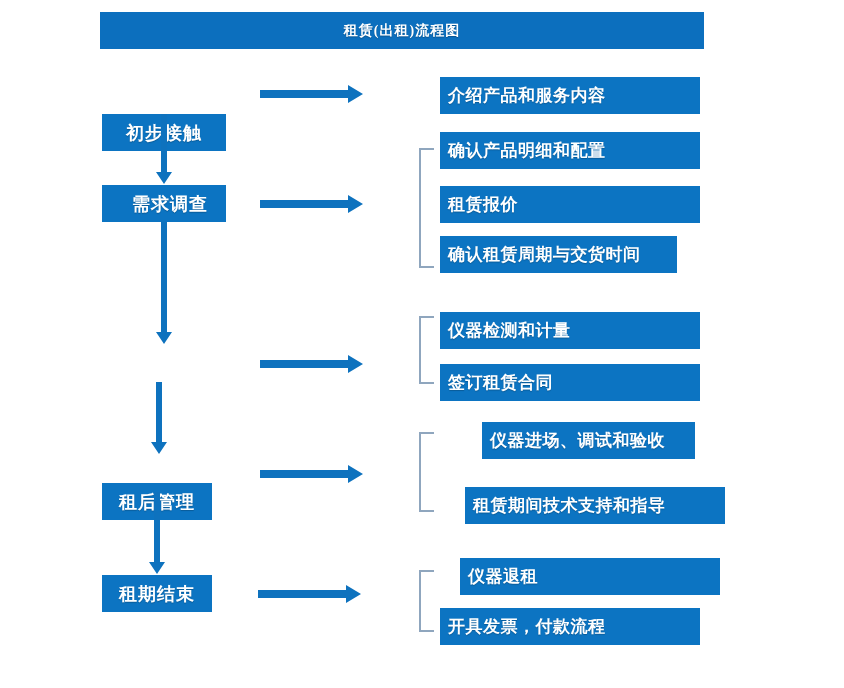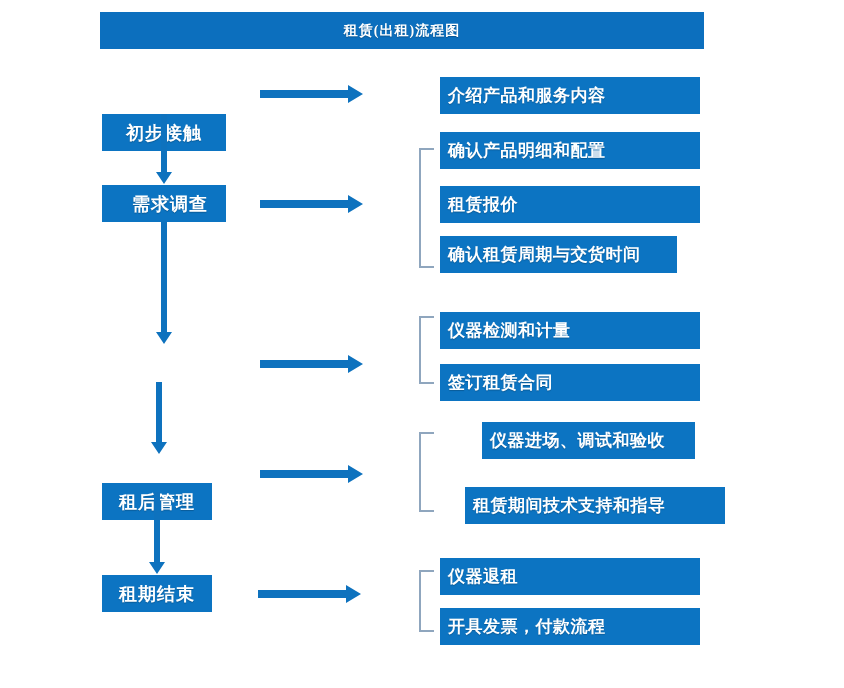--- a/index.html
+++ b/index.html
@@ -171,16 +171,16 @@
   <div class="box detail" style="left:440px; top:186px; width:260px; height:37px;">租赁报价</div>
   <div class="box detail" style="left:440px; top:132px; width:260px; height:37px;">确认产品明细和配置</div>
   <div class="box detail" style="left:440px; top:236px; width:237px; height:37px;text-align:center;">确认租赁周期与交货时间</div>
 
   <div class="box detail" style="left:440px; top:312px; width:260px; height:37px;">仪器检测和计量</div>
   <div class="box detail" style="left:440px; top:364px; width:260px; height:37px;">签订租赁合同</div>
 
   <div class="box detail" style="left:464px; top:422px; width:213px; height:37px;margin-left:18px;">仪器进场、调试和验收</div>
   <div class="box detail" style="left:440px; top:487px; width:260px; height:37px;margin-left:25px;">租赁期间技术支持和指导</div>
 
-  <div class="box detail" style="left:440px; top:558px; width:260px; height:37px;">仪器退租</div>
+  <div class="box detail" style="left:460px; top:558px; width:260px; height:37px;">仪器退租</div>
   <div class="box detail" style="left:440px; top:608px; width:260px; height:37px;">开具发票，付款流程</div>
 
 </div>
 
 </body></html>

